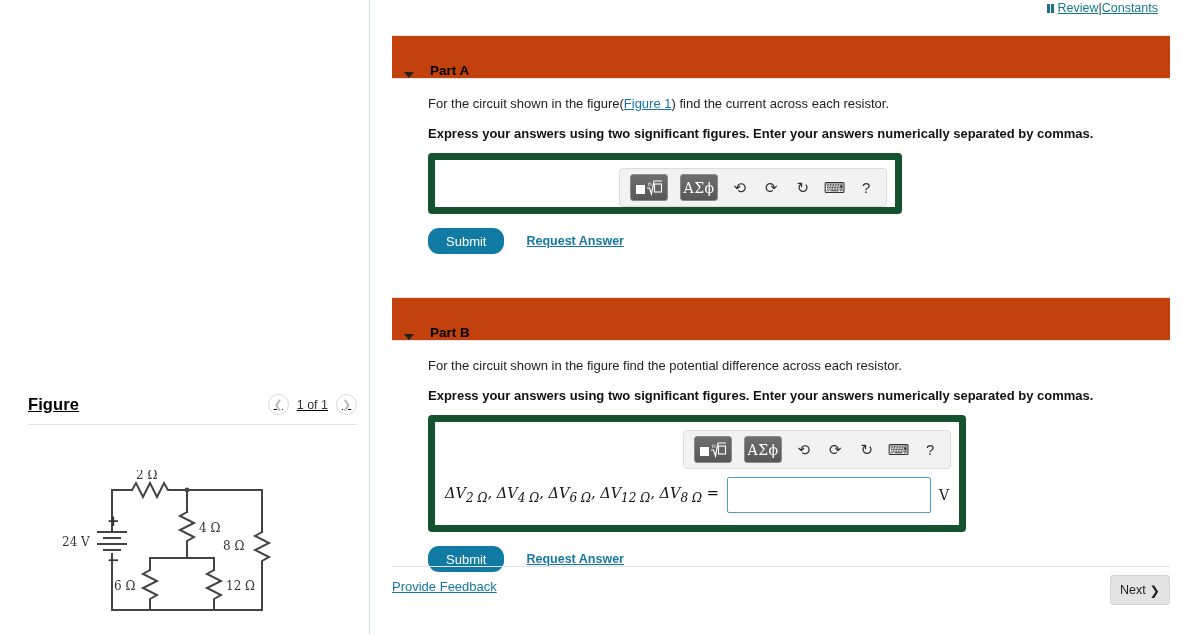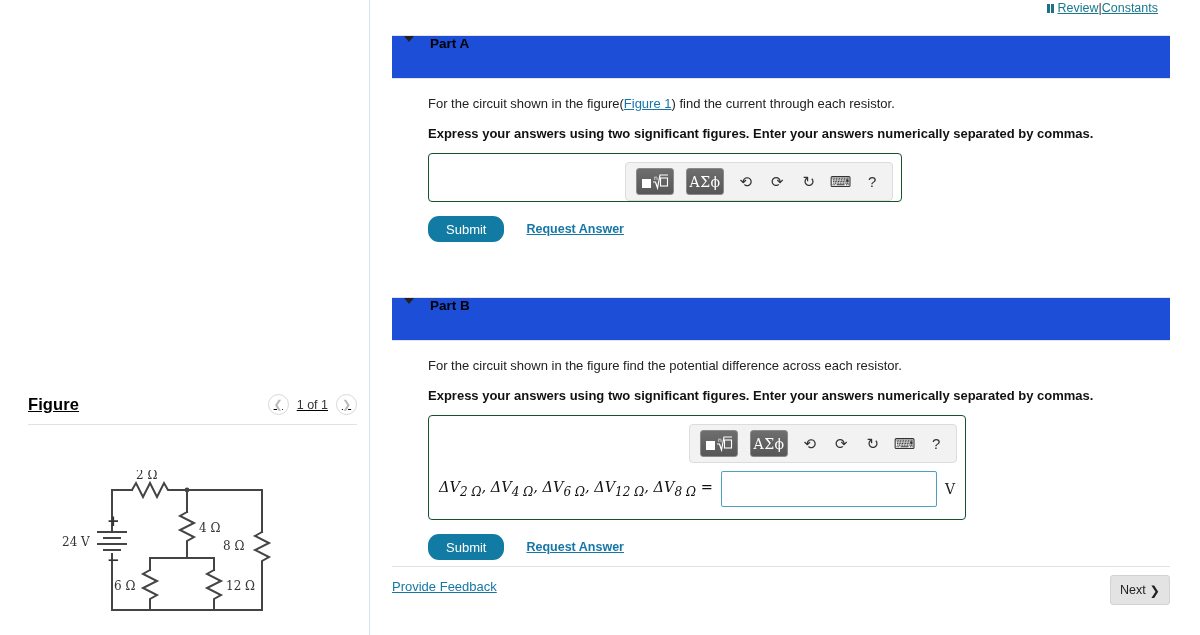--- a/index.html
+++ b/index.html
@@ -49,45 +49,45 @@
   .figure-rule {
     position: absolute; left: 28px; top: 424px; width: 329px; height: 1px; background: #e2e2e2;
   }
   .figure-canvas { position: absolute; left: 60px; top: 470px; }
 
   
   .problem-pane { position: absolute; left: 369px; top: 0; width: 831px; height: 635px; }
 
   .part-block { position: absolute; left: 23px; width: 778px; }
   .part-header {
-    background: #1d4ed8;
+    background: #c2410c;
     border-top: 1px solid #e4e4e4;
     border-bottom: 1px solid #e4e4e4;
     height: 44px;
-    display: flex; align-items: flex-start;
+    display: flex; align-items: flex-end;
     padding-left: 12px;
   }
   .caret {
     width: 0; height: 0;
     border-left: 5.5px solid transparent;
     border-right: 5.5px solid transparent;
     border-top: 6.5px solid #222;
     margin-right: 16px;
   }
   .part-label { font-size: 13.5px; font-weight: bold; color: #000; }
 
   .part-body { padding-left: 36px; padding-top: 16px; }
   .prompt { font-size: 13px; color: #222; line-height: 1.4; }
   .prompt a { color: #1675a8; text-decoration: underline; }
   .instruction { font-size: 13px; font-weight: bold; color: #111; margin-top: 13px; }
 
   
   .answer-box {
     margin-top: 12px;
-    border: 1px solid #14532d;
+    border: 7px solid #14532d;
     border-radius: 4px;
     background: #fff;
     position: relative;
   }
   .mathbar {
     border: 1px solid #dcdcdc; border-radius: 4px;
     background: #f2f2f2;
     height: 39px;
     display: flex; align-items: center;
     padding: 0 10px; gap: 12px;
@@ -231,21 +231,21 @@
   </div>
 
   <div class="problem-pane">
 
     <div class="part-block" style="top:35px;">
       <div class="part-header">
         <span class="caret"></span>
         <span class="part-label">Part A</span>
       </div>
       <div class="part-body">
-        <div class="prompt"><span>For the circuit shown in the figure(</span><a href="#">Figure 1</a><span>) find the current through each resistor.</span></div>
+        <div class="prompt"><span>For the circuit shown in the figure(</span><a href="#">Figure 1</a><span>) find the current across each resistor.</span></div>
         <div class="instruction">Express your answers using two significant figures. Enter your answers numerically separated by commas.</div>
 
         <div class="answer-box" style="width:474px;">
           <div class="mathbar">
             <div class="mb-btn">
               <svg width="28" height="17" viewBox="0 0 28 17">
                 <rect x="1" y="6" width="9" height="9" fill="#fff"></rect>
                 <path d="M12,9 L14.5,9 L16.5,15 L19,2 L27,2" stroke="#fff" stroke-width="1.2" fill="none"></path>
                 <rect x="19.5" y="5" width="7" height="8" stroke="#fff" stroke-width="1.1" fill="none"></rect>
                 <text x="13" y="7" font-size="6" fill="#fff" font-family="DejaVu Sans, sans-serif">n</text>

